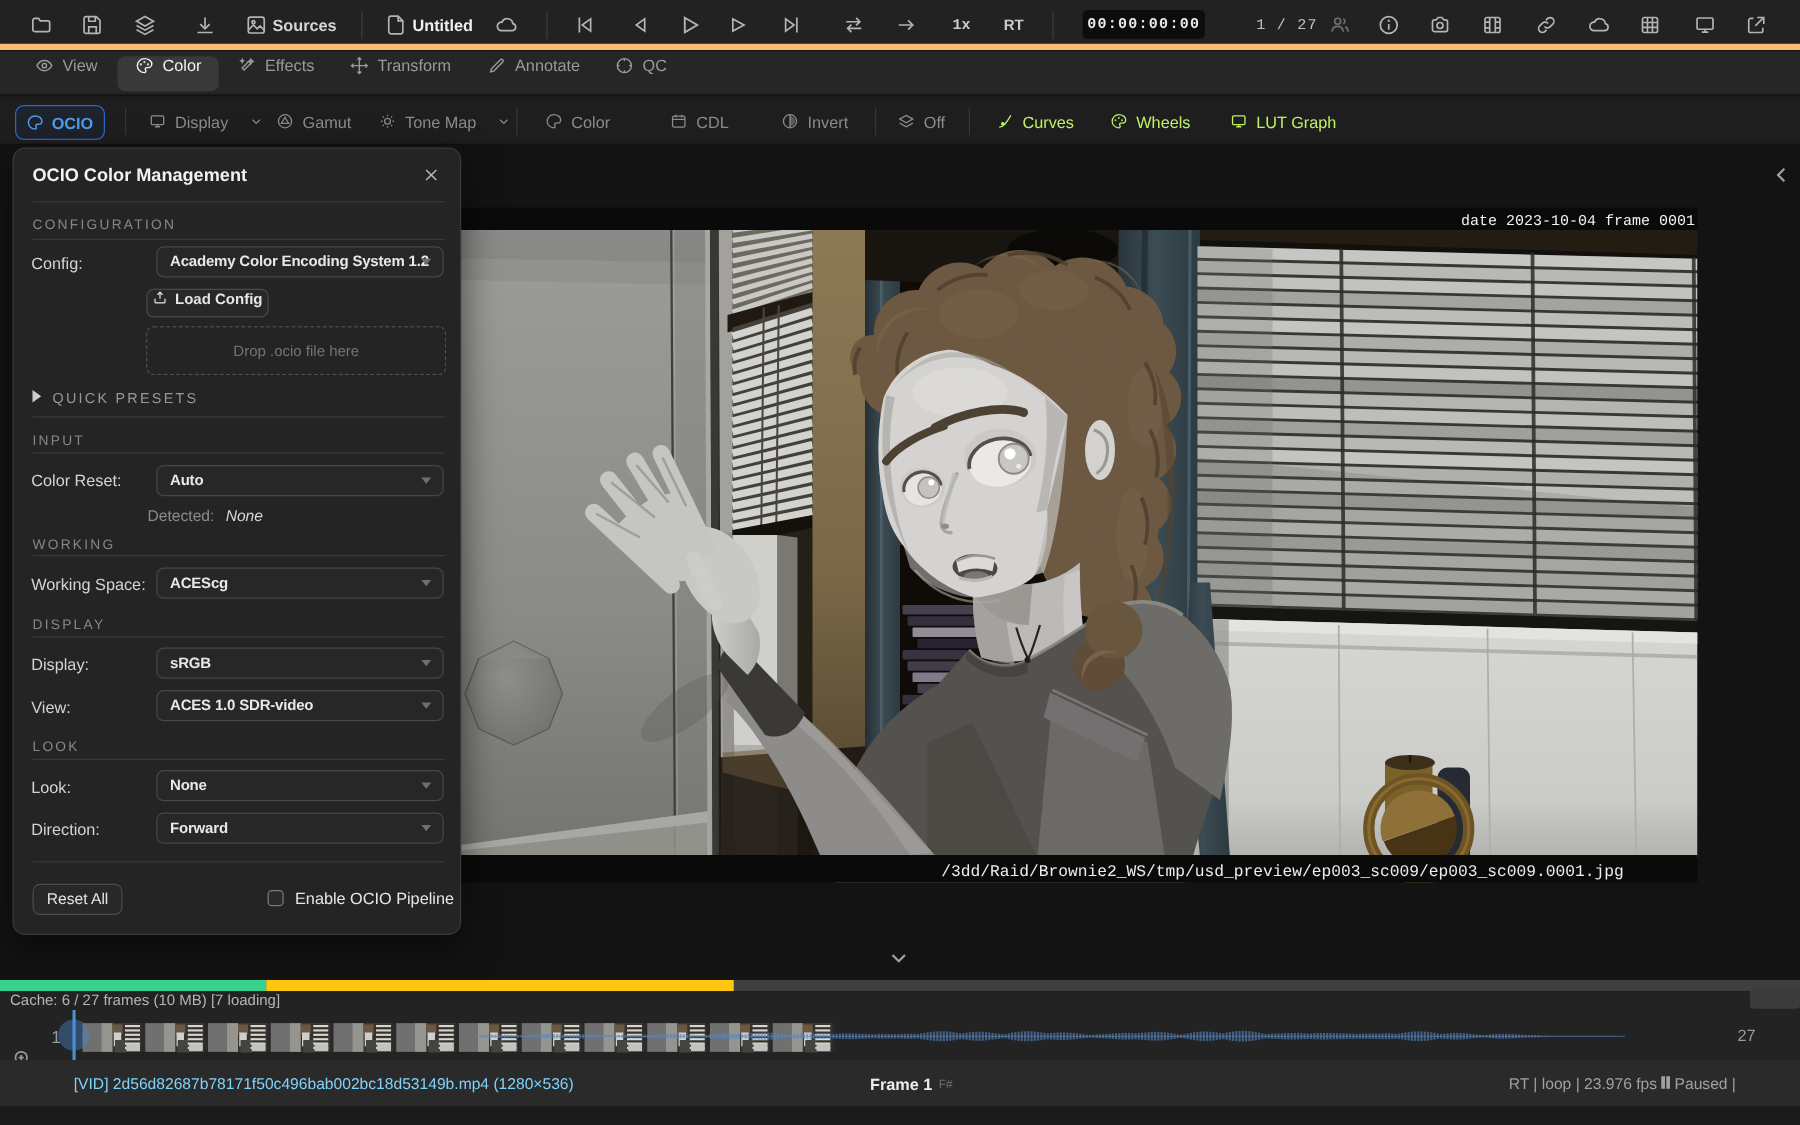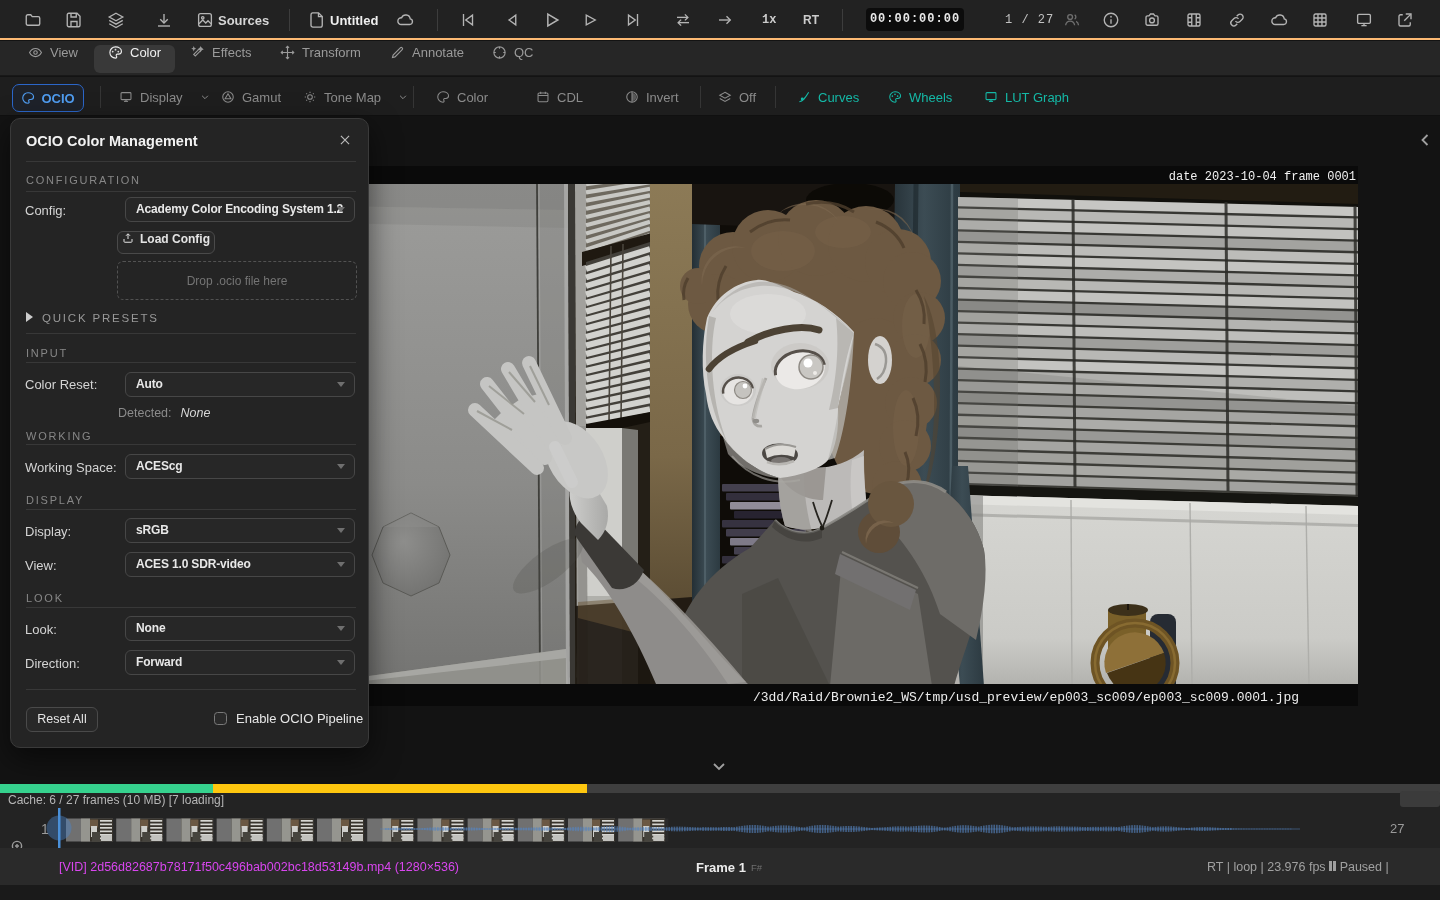--- a/index.html
+++ b/index.html
@@ -1,38 +1,38 @@
 <!DOCTYPE html>
 <html><head>
 <meta charset="utf-8">
 <style>
 * { margin:0; padding:0; box-sizing:border-box; }
 html,body { width:1440px; height:900px; background:#131313; overflow:hidden; }
 body { font-family:"Liberation Sans", sans-serif; }
 #app { position:absolute; left:0; top:0; width:1440px; height:900px; background:#131313; }
 .abs { position:absolute; }
 
-#topbar { left:0; top:0; width:1440px; height:40px; background:#222222; border-bottom:2px solid #fdba74; }
+#topbar { left:0; top:0; width:1440px; height:40px; background:#222222; border-bottom:5px solid #fdba74; }
 #topbar svg, #tabsbar svg, #toolsbar svg { display:block; }
 .ticon { position:absolute; top:11px; width:18px; height:18px; color:#b4b4b4; }
 .tsep { position:absolute; top:9px; width:1px; height:22px; background:#3d3d3d; }
 .tlabel { position:absolute; top:13px; font-size:13px; color:#d6d6d6; font-weight:700; }
 .tlabel2 { position:absolute; top:13px; font-size:13px; color:#cccccc; font-weight:700; }
 #timecode { position:absolute; left:866px; top:8px; width:98px; height:23px; background:#0c0c0c; border-radius:4px; color:#e8e8e8; font-family:"Liberation Mono",monospace; font-size:12px; font-weight:700; text-align:center; line-height:23px; letter-spacing:1px; }
 #framecount { position:absolute; left:1005px; top:13px; font-size:12px; color:#c2c2c2; font-family:"Liberation Mono",monospace; letter-spacing:1px; }
 
 #tabsbar { left:0; top:41px; width:1440px; height:35px; background:#262626; border-bottom:1px solid #181818; }
 .tab { position:absolute; top:4px; height:28px; display:flex; align-items:flex-start; gap:7px; color:#9a9a9a; font-size:13px; }
 .tab svg { width:15px; height:15px; }
 .tab.active { background:#393939; border-radius:6px; color:#f0f0f0; padding:0 14px; }
 
 #toolsbar { left:0; top:77px; width:1440px; height:39px; background:#1e1e1e; border-bottom:1px solid #101010; }
 .tool { position:absolute; top:11px; height:18px; display:flex; align-items:center; gap:7px; color:#8b8b8b; font-size:13px; }
 .tool svg { width:14px; height:14px; }
-.tool.bright { color:#14b8a6; }
+.tool.bright { color:#bef264; }
 .toolsep { position:absolute; top:9px; width:1px; height:22px; background:#353535; }
 #ociobtn { position:absolute; left:12px; top:84px; width:72px; height:28px; border:1px solid #2b66c9; border-radius:7px; background:rgba(35,80,160,0.10); color:#4f9cf0; font-size:13px; font-weight:700; display:flex; align-items:center; justify-content:center; gap:6px; }
 #ociobtn svg { width:14px; height:14px; }
 
 #viewer { left:0; top:116px; width:1440px; height:668px; background:#131313; }
 #frame { position:absolute; left:78px; top:50px; width:1280px; height:540px; }
 
 #panel { left:10px; top:118px; width:359px; height:630px; background:#242424; border:1px solid #3a3a3a; border-radius:10px; box-shadow:0 10px 30px rgba(0,0,0,0.55); color:#dddddd; }
 #panel .hdr { position:absolute; left:15px; top:14px; font-size:14.5px; font-weight:700; color:#f2f2f2; }
 #panel-x { position:absolute; left:327px; top:14px; width:14px; height:14px; color:#bbbbbb; }
@@ -54,21 +54,21 @@
 
 #cachebar { left:0; top:784px; width:1440px; height:9px; background:#3f3f3f; }
 #cachebar .g { position:absolute; left:0; top:0; width:213px; height:9px; background:#36d28e; }
 #cachebar .y { position:absolute; left:213px; top:0; width:374px; height:9px; background:#fec70f; }
 #cacherow { left:0; top:793px; width:1440px; height:15px; background:#232323; }
 #cachetext { position:absolute; left:8px; top:793px; font-size:12px; color:#b5b5b5; }
 #clearbtn { position:absolute; left:1400px; top:791px; width:39px; height:16px; background:#3b3b3b; border-radius:3px; color:#c9c9c9; font-size:10.5px; text-align:center; line-height:16px;padding-left:40px; }
 #timeline { left:0; top:808px; width:1440px; height:40px; background:#232323; }
 #statusrow { left:0; top:848px; width:1440px; height:37px; background:#2a2a2a; }
 #bottomstrip { left:0; top:885px; width:1440px; height:15px; background:#1a1a1a; }
-.stext { position:absolute; top:860px; font-size:12.5px; color:#d946ef; }
+.stext { position:absolute; top:860px; font-size:12.5px; color:#7dd3fc; }
 </style>
 </head>
 <body>
 <div id="app">
   <div id="topbar" class="abs">
     <svg class="ticon" style="left:24px" viewBox="0 0 24 24" fill="none" stroke="currentColor" stroke-width="1.8">
         <path d="M3 7a2 2 0 0 1 2-2h4l2 2.5h8a2 2 0 0 1 2 2V17a2 2 0 0 1-2 2H5a2 2 0 0 1-2-2z"></path>
       </svg>
     <svg class="ticon" style="left:65px" viewBox="0 0 24 24" fill="none" stroke="currentColor" stroke-width="1.8">
         <path d="M5 3h11l4 4v12a2 2 0 0 1-2 2H5a2 2 0 0 1-2-2V5a2 2 0 0 1 2-2z"></path>

